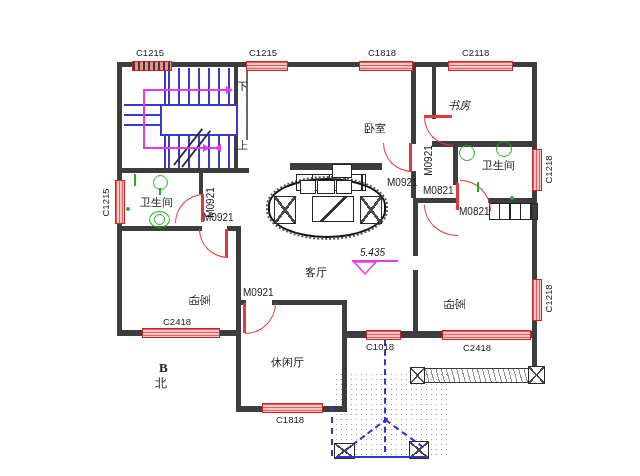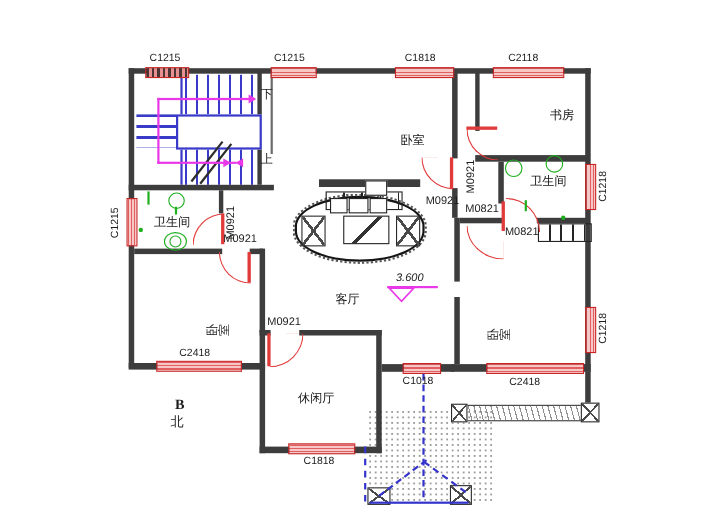--- a/index.html
+++ b/index.html
@@ -144,33 +144,33 @@
 
   <div class="lbl vtxt" style="left:411px;top:155px;">M0921</div>
   <div class="lbl" style="left:387px;top:177px;">M0921</div>
   <div class="lbl vtxt" style="left:193px;top:197px;">M0921</div>
   <div class="lbl" style="left:203px;top:212px;">M0921</div>
   <div class="lbl" style="left:243px;top:287px;">M0921</div>
   <div class="lbl" style="left:423px;top:185px;">M0821</div>
   <div class="lbl" style="left:459px;top:206px;">M0821</div>
 
   <div class="room" style="left:364px;top:122px;">卧室</div>
-  <div class="room" style="left:500px;top:99px;">书房</div>
+  <div class="room" style="left:448px;top:99px;font-style:italic;">书房</div>
   <div class="room" style="left:482px;top:159px;">卫生间</div>
   <div class="room" style="left:140px;top:196px;">卫生间</div>
   <div class="room" style="left:305px;top:266px;">客厅</div>
   <div class="room" style="left:271px;top:356px;">休闲厅</div>
   <div class="room rotc" style="left:188px;top:294px;">
     <span>卧</span><span>室</span>
   </div>
   <div class="room rotc" style="left:443px;top:298px;">
     <span>卧</span><span>室</span>
   </div>
 
-  <div class="lbl" style="left:360px;top:247px;font-style:italic;">3.600</div>
+  <div class="lbl" style="left:360px;top:247px;font-style:italic;">5.435</div>
   <div class="mag" style="left:352px;top:260px;width:46px;height:1.5px;"></div>
   <svg class="abs" style="left:352px;top:261px;z-index:5;" width="26" height="15">
     <polygon points="2,1 24,1 13,13" fill="#fff" stroke="#e838e8" stroke-width="1.5"></polygon>
   </svg>
 
   <div class="gcirc" style="left:153px;top:175px;width:13px;height:13px;"></div>
   <div class="gline" style="left:159px;top:188px;width:2px;height:7px;"></div>
   <div class="gcirc" style="left:149px;top:211px;width:19px;height:15px;"></div>
   <div class="gcirc" style="left:154px;top:214px;width:9px;height:9px;"></div>
   <div class="gline" style="left:134px;top:174px;width:2px;height:12px;"></div>

